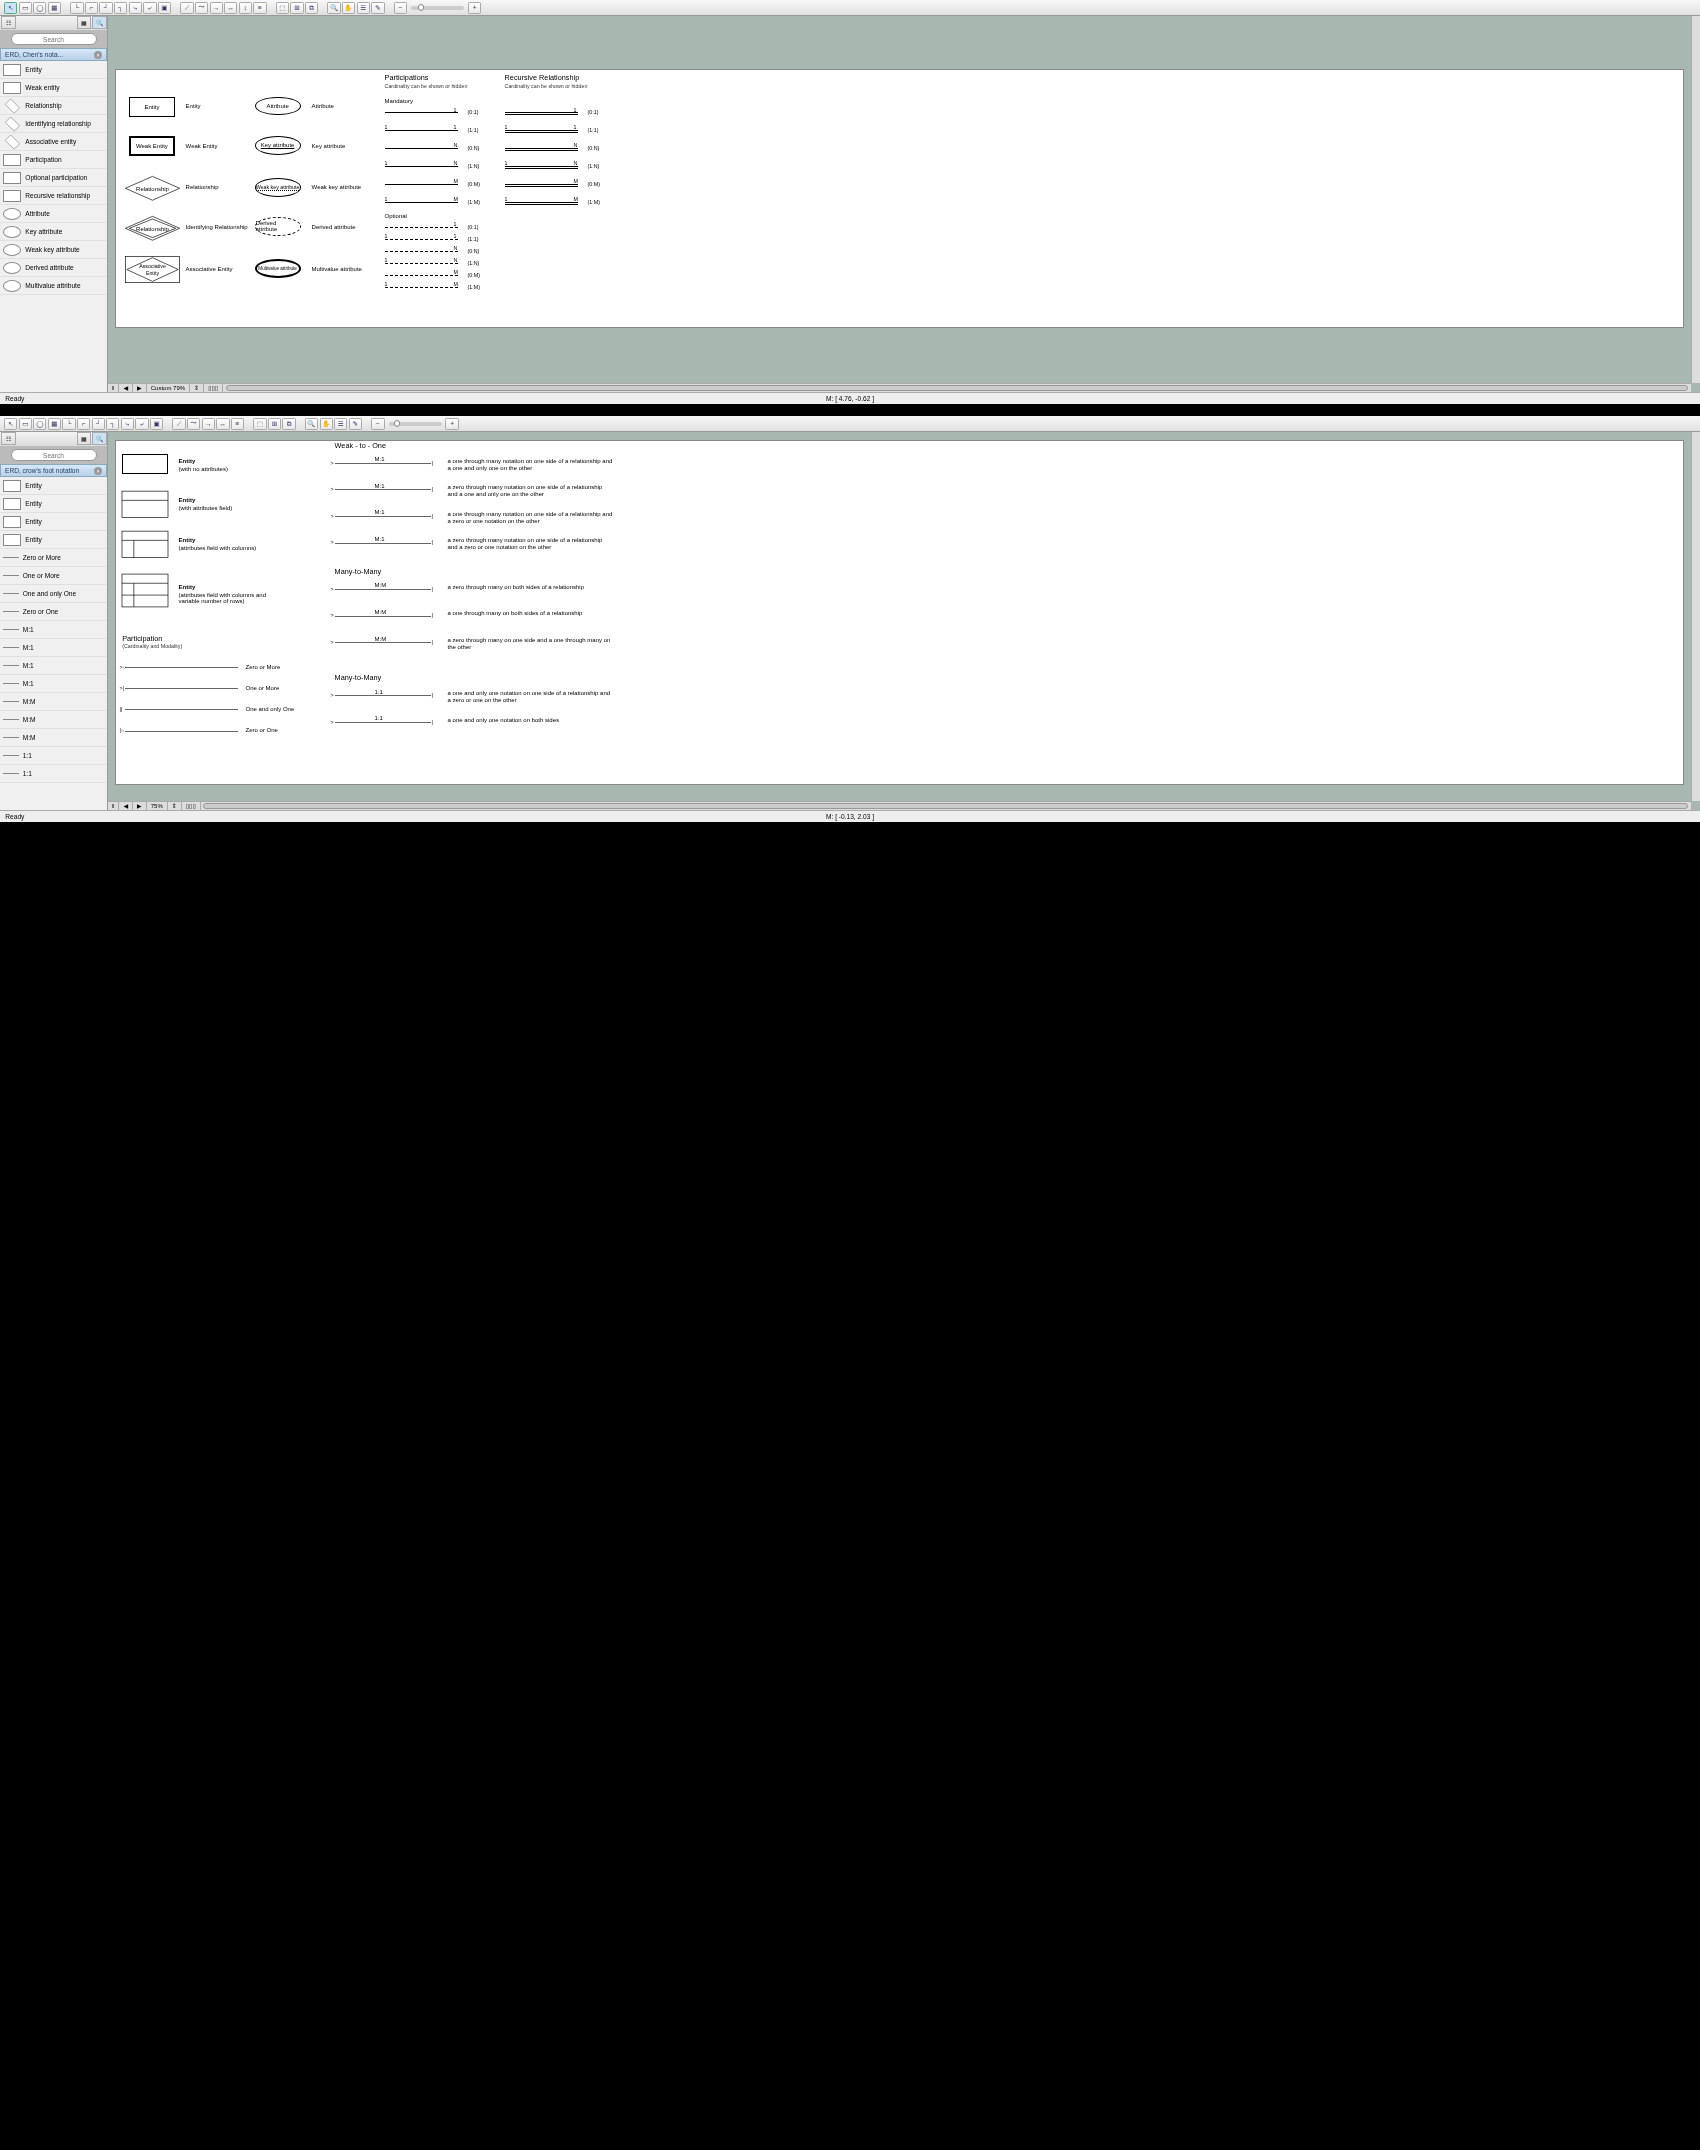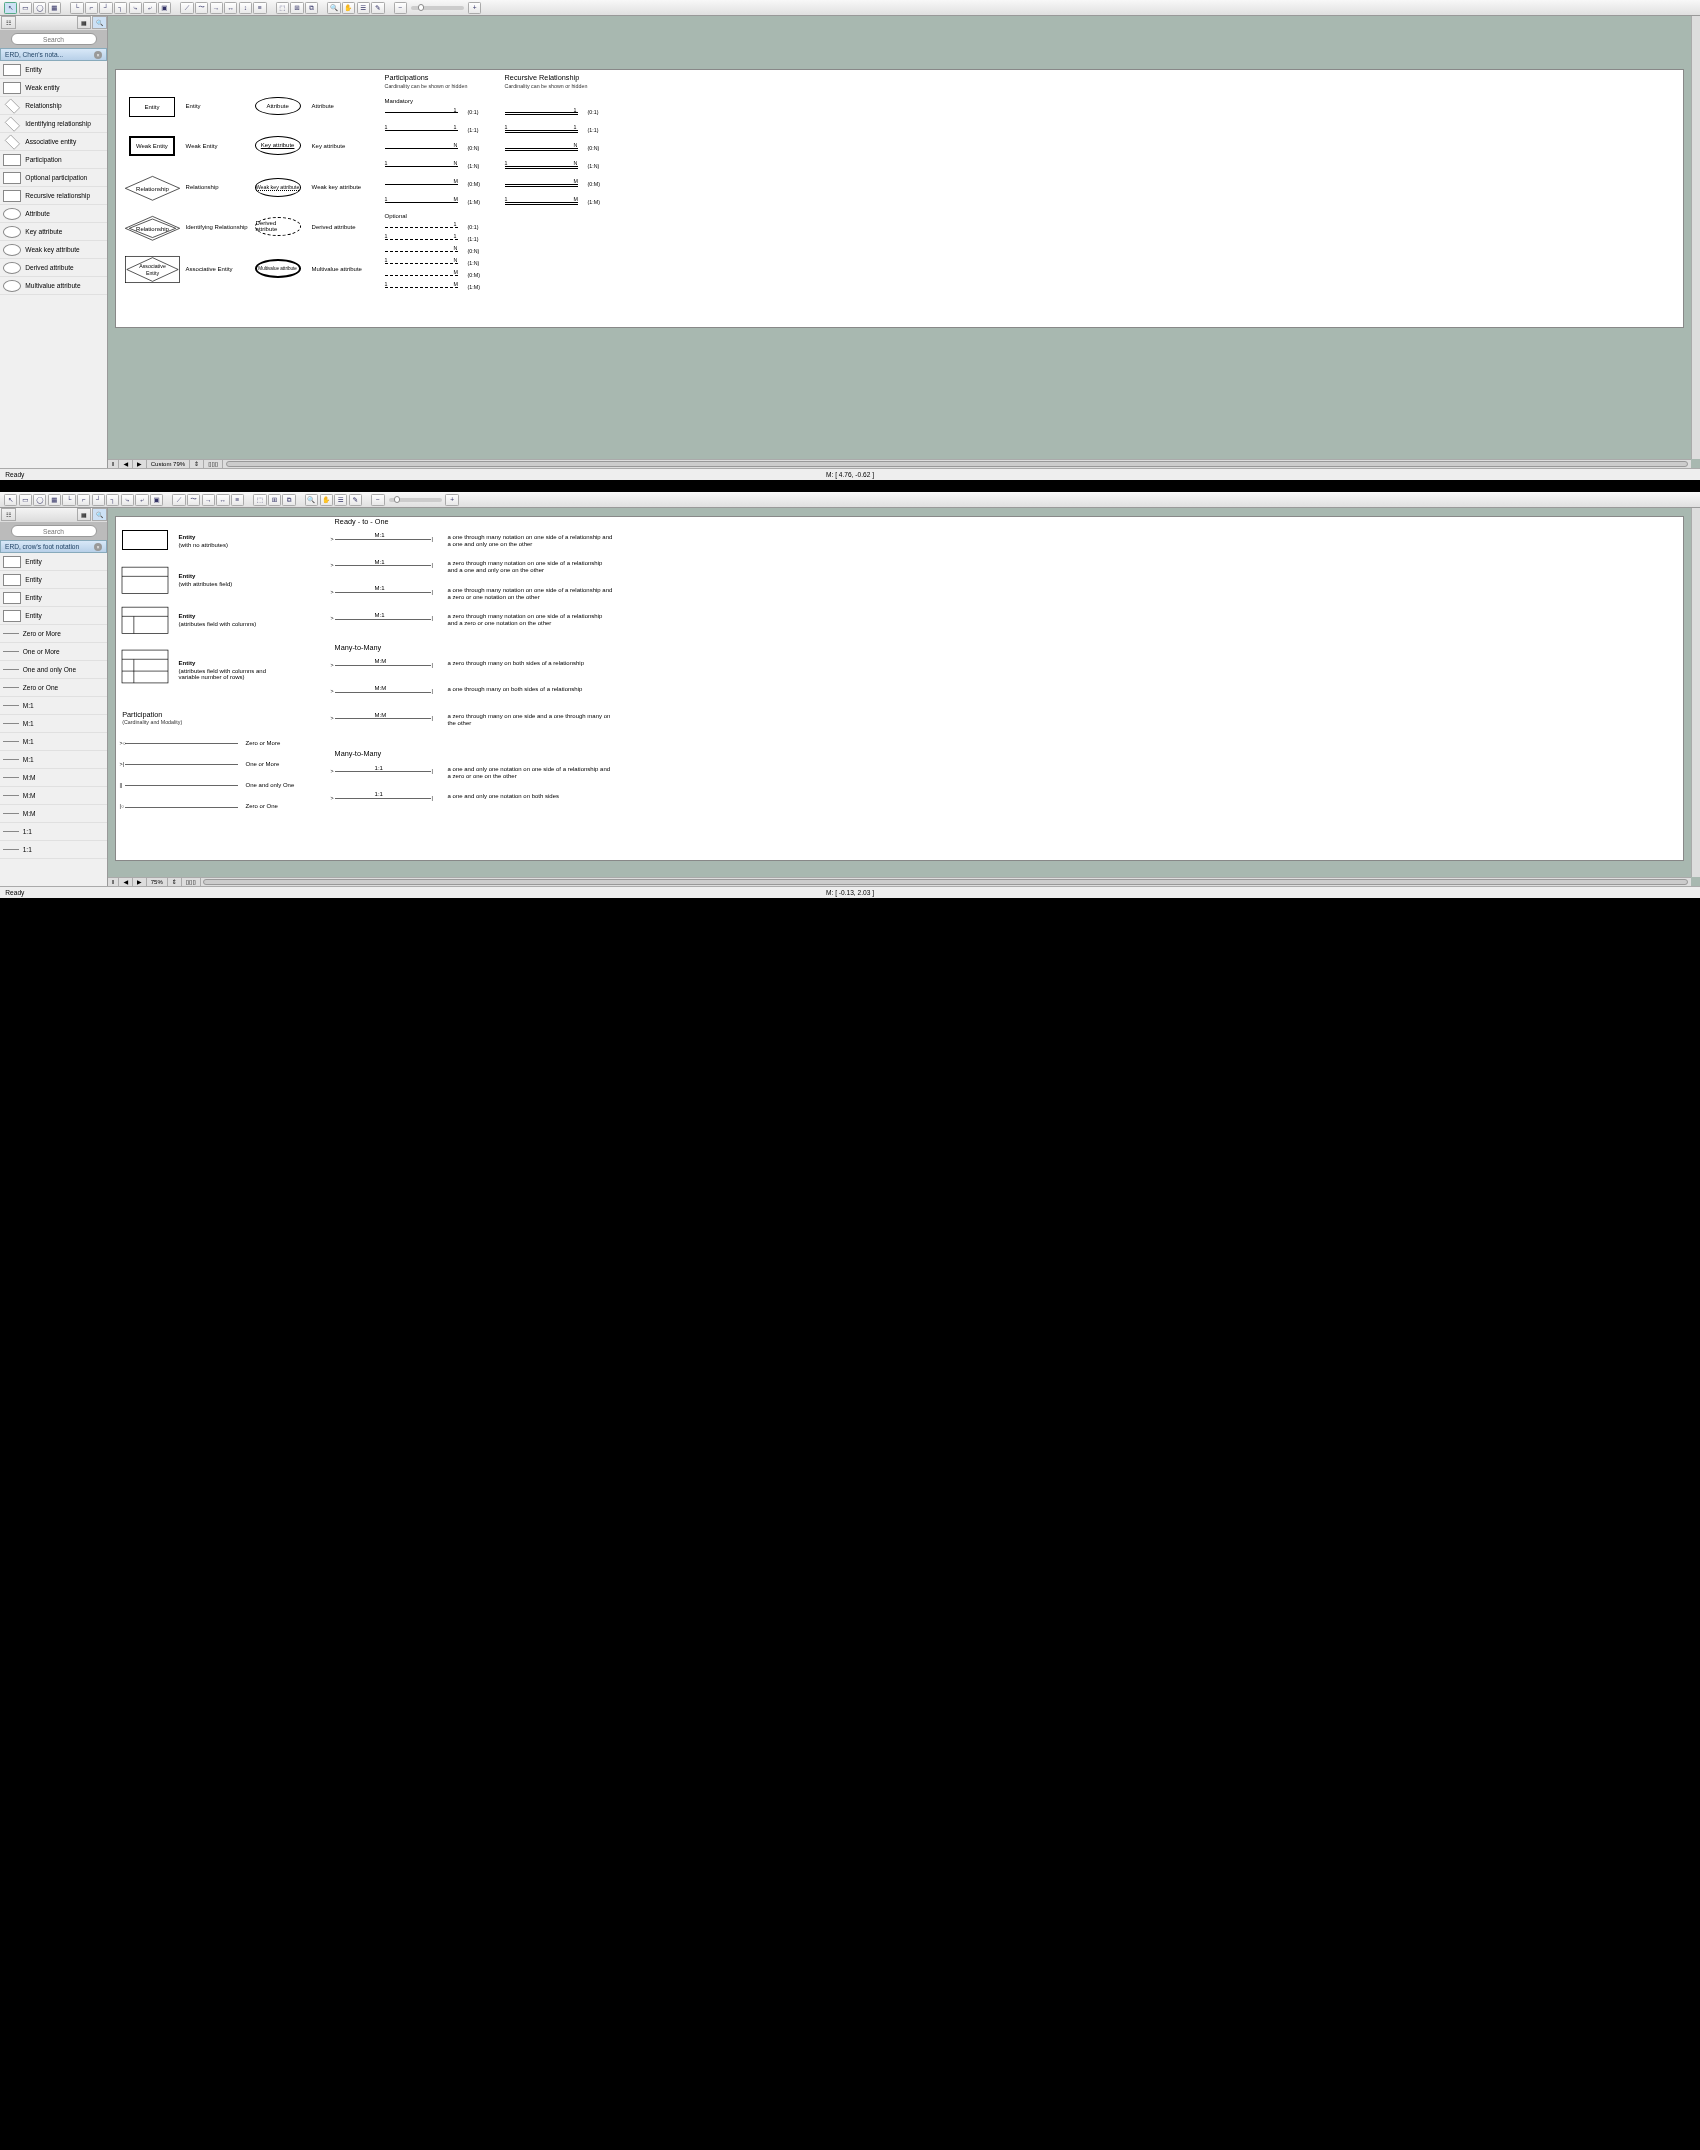--- a/index.html
+++ b/index.html
@@ -1,18 +1,18 @@
 <!DOCTYPE html>
 <html style="font-size:10.6px"><head>
 <meta charset="utf-8">
 <style>
 * { box-sizing: border-box; margin: 0; padding: 0; }
 body { font-family: Arial, sans-serif; font-size: 7.3px; background: #000; }
 .app { background: #e8e8e8; position: relative; }
-.app1 { height: 480px; border-radius: 11px; }
+.app1 { height: 404px; border-radius: 11px; }
 .app2 { height: 406px; }
 .divider { height: 12px; background: #000; }
 
 .toolbar { height: 16px; background: linear-gradient(#f8f8f8, #e0e0e0); border-bottom: 0.7px solid #999; display: flex; align-items: center; padding: 0 4px; gap: 1.3px; }
 .tb-btn { width: 13.3px; height: 12px; border: 0.7px solid #aaa; border-radius: 1.3px; background: linear-gradient(#fff,#e8e8e8); display: inline-flex; align-items: center; justify-content: center; font-size: 6.6px; color: #336; cursor: pointer; }
 .tb-btn.sel { background: #cde1f5; border-color: #5a8; }
 .tb-sep { width: 6.6px; }
 .zoom-slider { width: 53px; height: 4px; background: #ccc; border-radius: 2px; margin: 0 2.7px; position: relative; }
 .zoom-thumb { width: 6.6px; height: 6.6px; background: #fff; border: 0.7px solid #888; border-radius: 50%; position: absolute; top: -1.3px; }
 
@@ -478,21 +478,21 @@
             <line x1="0" y1="32" x2="70" y2="32" stroke="#000"></line>
           </svg>
         <span class="lbl" style="left:63px;top:143px;font-weight:bold">Entity</span>
         <span class="lbl" style="left:63px;top:151px;width:93px">(attributes field with columns and variable number of rows)</span>
 
         <span class="sect-title" style="left:6.6px;top:193px">Participation</span>
         <span class="sect-sub" style="left:6.6px;top:202px">(Cardinality and Modality)</span>
 
         <div id="rel-items"></div>
 
-        <span class="sect-title" style="left:219px;top:0px">Ready - to - One</span>
+        <span class="sect-title" style="left:219px;top:0px">Weak - to - One</span>
         <div id="m1-items"></div>
 
         <span class="sect-title" style="left:219px;top:126px">Many-to-Many</span>
         <div id="mm-items"></div>
 
         <span class="sect-title" style="left:219px;top:232px">Many-to-Many</span>
         <div id="oo-items"></div>
 
       <div class="rel-line" style="left: 9.3px; top: 226px; width: 113px;"></div>
           <span class="card-num" style="left: 4px; top: 223px;">&gt;○</span>

